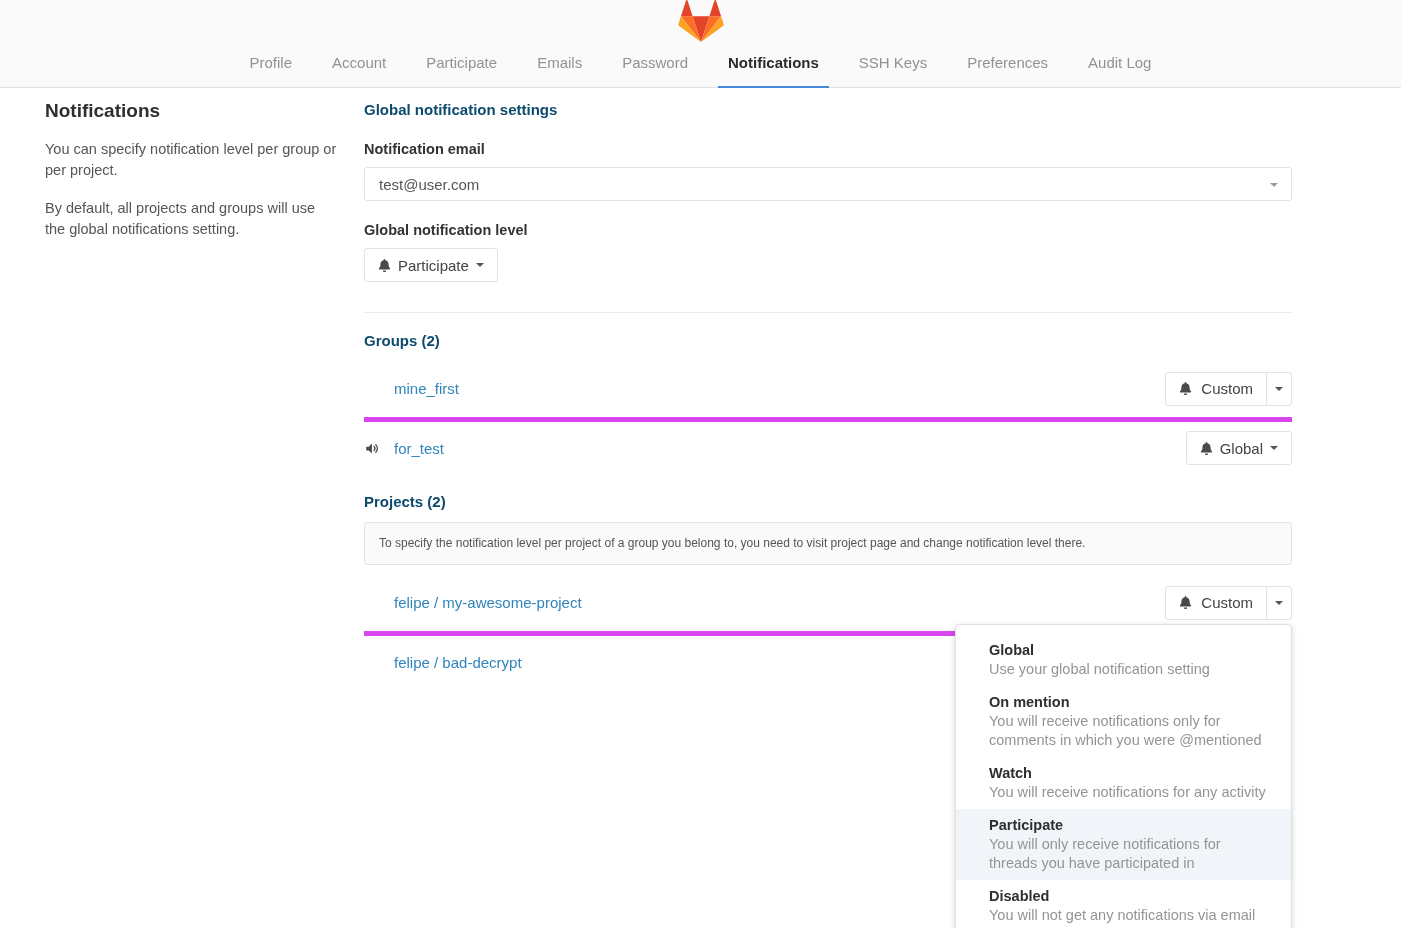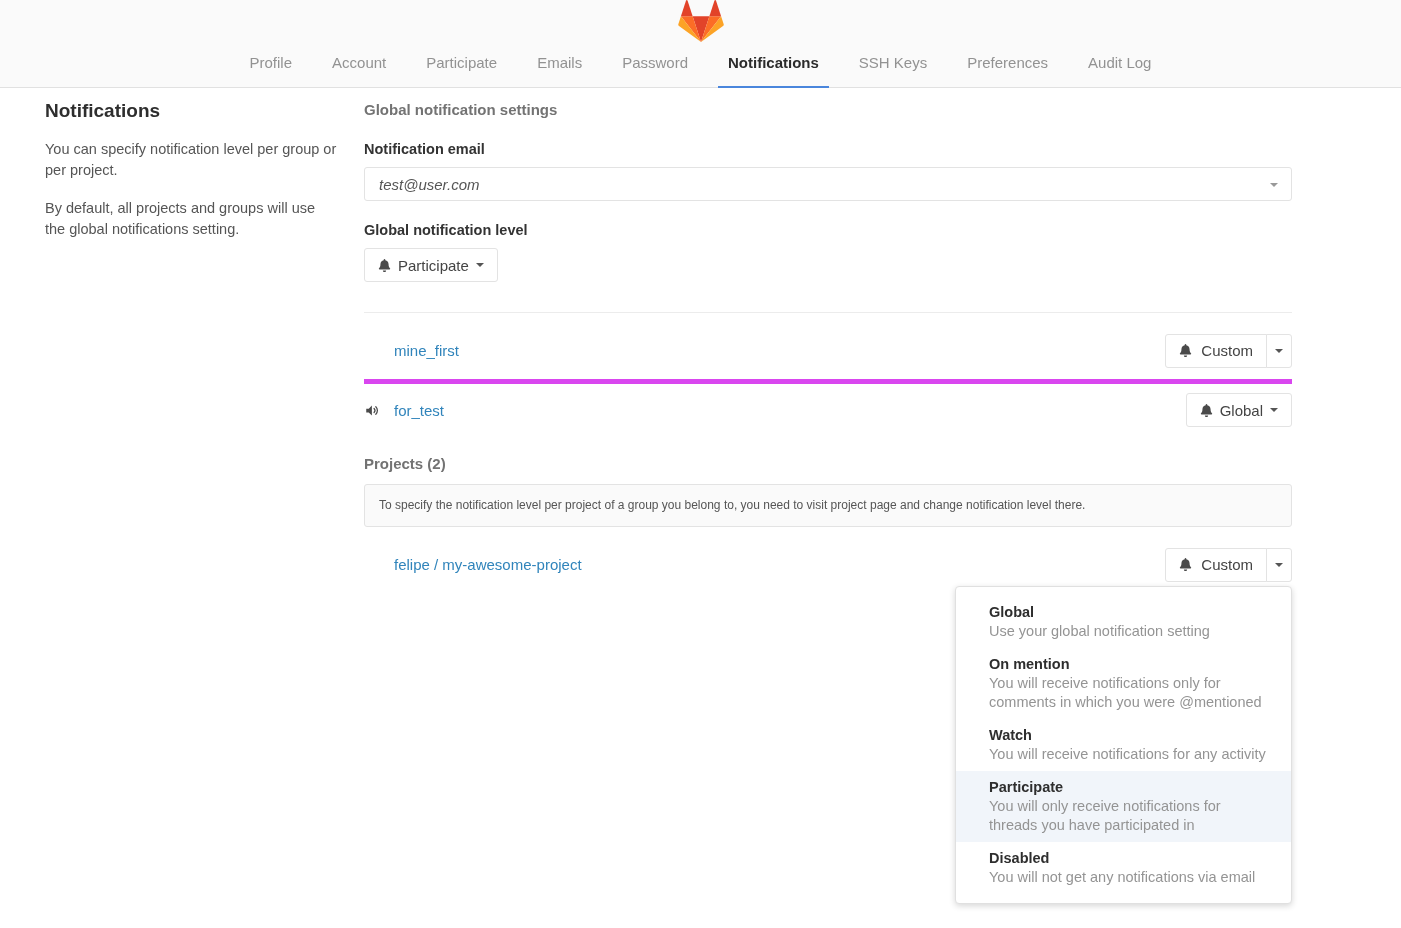--- a/index.html
+++ b/index.html
@@ -20,28 +20,28 @@
     font-size:15px; color:#929292; text-decoration:none; cursor:pointer;
     border-bottom:2px solid transparent;
   }
   .tab.active { color:#2b2b2b; font-weight:600; border-bottom-color:#4a86dc; }
   
   .page-body { display:flex; padding-left:45px; }
   .sidebar { width:292px; margin-right:27px; padding-top:12px; }
   .sidebar h3 { font-size:19px; font-weight:600; color:#2e2e2e; margin:0 0 17px; }
   .sidebar p { font-size:14.5px; color:#555; line-height:21px; margin:0 0 17px; }
   .content { width:928px; padding-top:12px; position:relative; }
-  .section-heading { font-size:15px; font-weight:600; color:#737373; margin:0; line-height:20px; }
+  .section-heading { font-size:15px; font-weight:600; color:#0c4a6e; margin:0; line-height:20px; }
   .field-label { font-size:14.5px; font-weight:600; color:#333; margin-top:20px; line-height:19px; }
   
   .email-select {
     margin-top:8px; height:34px; width:100%;
     border:1px solid #e3e3e3; border-radius:3px; background:#fff;
     display:flex; align-items:center; position:relative;
-    padding:0 30px 0 14px; font-size:15px; color:#555; cursor:pointer;font-style:italic;
+    padding:0 30px 0 14px; font-size:15px; color:#555; cursor:pointer;
   }
   .select-caret { position:absolute; right:13px; top:15px; }
   
   .btn {
     display:inline-flex; align-items:center; gap:7px; height:34px;
     padding:0 13px; background:#fff; border:1px solid #e3e3e3; border-radius:3px;
     font-family:inherit; font-size:15px; color:#444; cursor:pointer; line-height:1;
   }
   .level-btn { margin-top:8px; }
   .caret {
@@ -133,20 +133,21 @@
         <svg width="13" height="13" viewBox="0 0 448 512">
             <path fill="#4a4a4a" d="M224 512c35.32 0 63.97-28.65 63.97-64H160.03c0 35.35 28.65 64 63.97 64zm215.39-149.71c-19.32-20.76-55.47-51.99-55.47-154.29 0-77.7-54.48-139.9-127.94-155.16V32c0-17.67-14.32-32-31.98-32s-31.98 14.33-31.98 32v20.84C118.56 68.1 64.08 130.3 64.08 208c0 102.3-36.15 133.53-55.47 154.29-6 6.45-8.66 14.16-8.61 21.71.11 16.4 12.98 32 32.1 32h383.8c19.12 0 32-15.6 32.1-32 .05-7.55-2.61-15.27-8.61-21.71z"></path>
           </svg>
       </span>
       <span>Participate</span>
       <span class="caret"></span>
     </button>
 
     <hr class="sep">
 
+    <h4 class="section-heading list-heading">Groups (2)</h4>
     <div class="hlist">
 
       <div class="list-row">
         <div class="row-left">
           <span class="row-icon"></span>
           <a class="item-link">mine_first</a>
         </div>
         <div class="split-btn">
           <button class="btn seg-main">
             <span class="icon">
@@ -226,15 +227,21 @@
             <div class="dd-title">Participate</div>
             <div class="dd-desc">You will only receive notifications for threads you have participated in</div>
           </div>
           <div class="dd-item">
             <div class="dd-title">Disabled</div>
             <div class="dd-desc">You will not get any notifications via email</div>
           </div>
         </div>
       </div>
 
+      <div class="list-row">
+        <div class="row-left">
+          <span class="row-icon"></span>
+          <a class="item-link">felipe / bad-decrypt</a>
+        </div>
+      </div>
     </div>
   </main>
 </div>
 
 </body></html>

